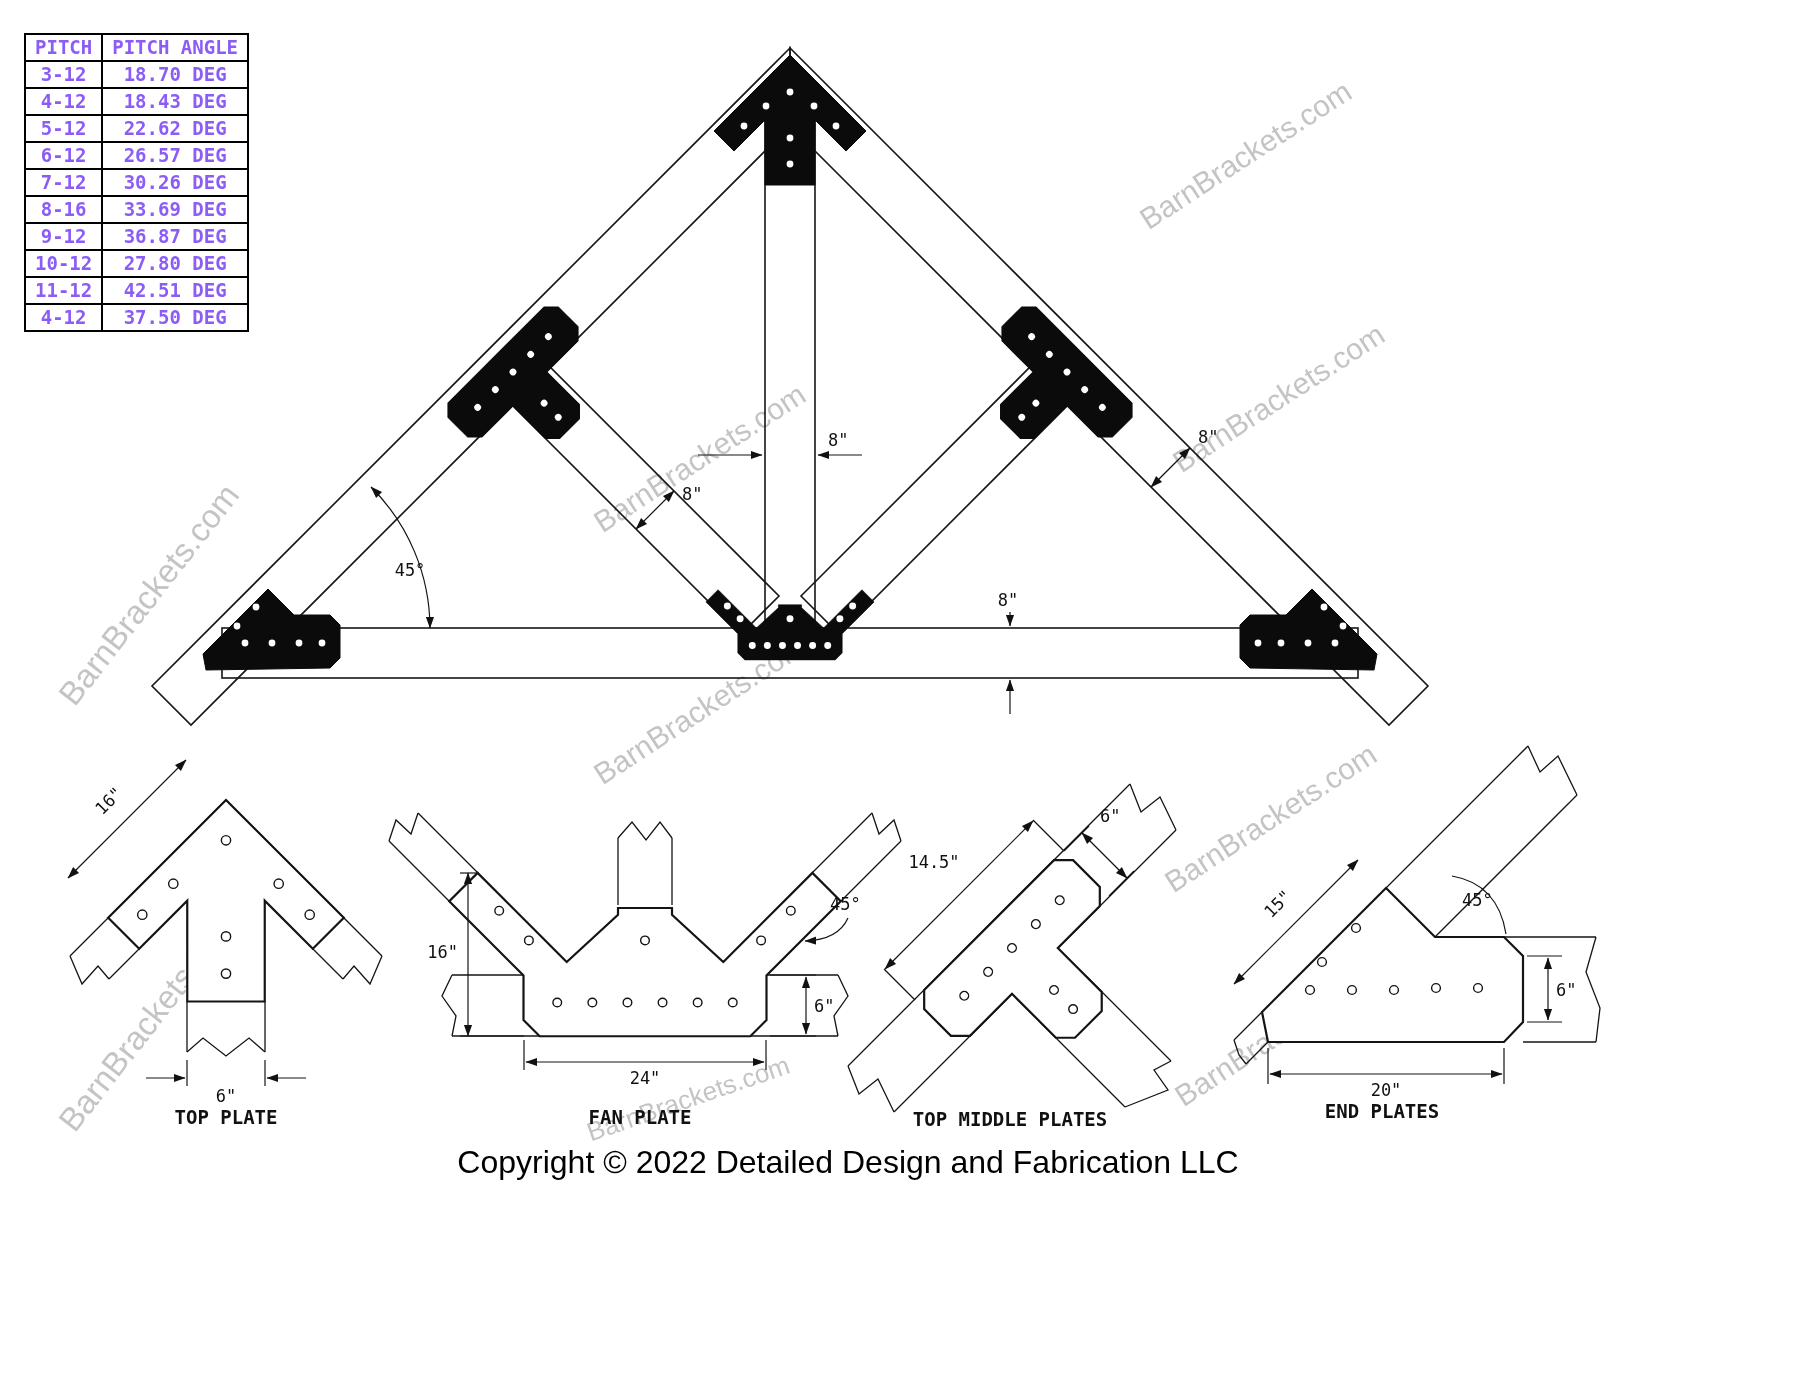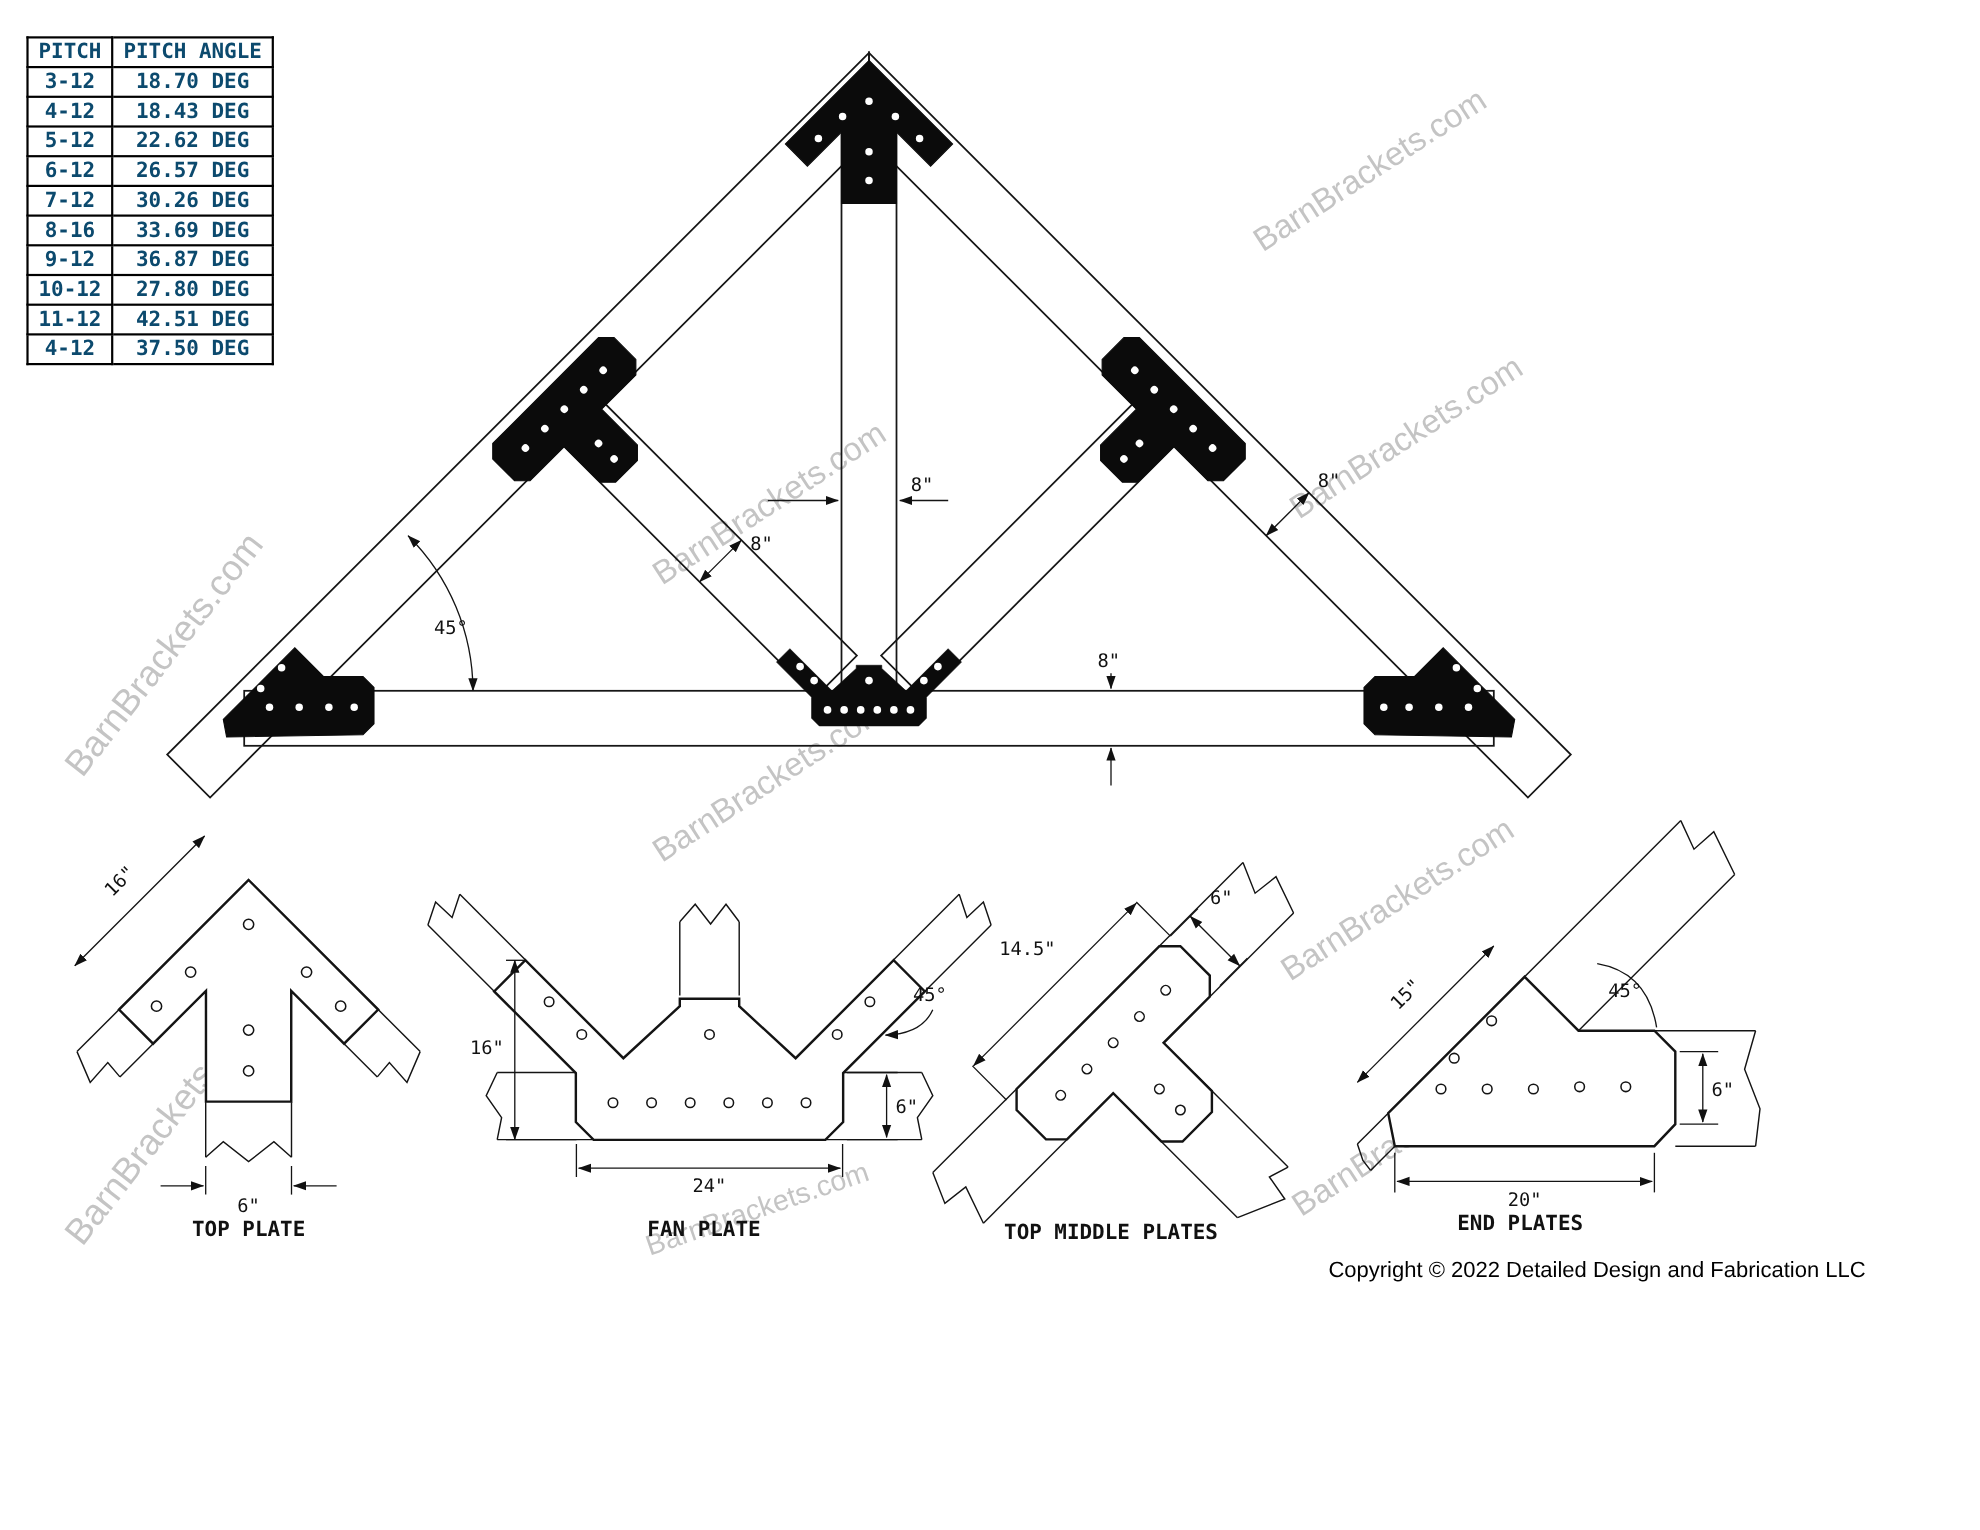--- a/index.html
+++ b/index.html
@@ -6,27 +6,27 @@
   .canvas{position:relative;width:1800px;height:1391px;background:#fff;overflow:hidden;}
 
   
   .wm{position:absolute;font-family:"Liberation Sans",sans-serif;font-size:30px;color:#c4c4c4;
       white-space:nowrap;transform-origin:0 50%;transform:rotate(-33deg);}
   .wm.steep{transform:rotate(-52deg);font-size:33px;}
   .wm.shallow{transform:rotate(-19deg);font-size:26px;}
 
   
   .pitch-table{position:absolute;left:24px;top:33px;border-collapse:collapse;
-      font-family:"DejaVu Sans Mono",monospace;font-size:19px;font-weight:bold;color:#0c4a6e;}
+      font-family:"DejaVu Sans Mono",monospace;font-size:19px;font-weight:bold;color:#8b5cf6;}
   .pitch-table th,.pitch-table td{border:2px solid #000;padding:0 9px;line-height:25px;}
   .pitch-table th{text-align:left;}
   .pitch-table td{text-align:center;}
 
-  .copyright{position:absolute;left:0;top:1144px;width:1696px;text-align:right;
-      font-family:"Liberation Sans",sans-serif;font-size:20px;color:#000;}
+  .copyright{position:absolute;left:0;top:1144px;width:1696px;text-align:center;
+      font-family:"Liberation Sans",sans-serif;font-size:32px;color:#000;}
 
   svg.sheet{position:absolute;left:0;top:0;}
 
   .beam{fill:none;stroke:#161616;stroke-width:1.6;}
   .bracket{fill:#0b0b0b;stroke:#0b0b0b;stroke-width:1;}
   .hole{fill:#fff;stroke:none;}
   .plate{fill:#fff;stroke:#141414;stroke-width:2.2;}
   .phole{fill:#fff;stroke:#141414;stroke-width:1.4;}
   .ctx{fill:none;stroke:#141414;stroke-width:1.3;}
   .dim{fill:none;stroke:#141414;stroke-width:1.2;}

